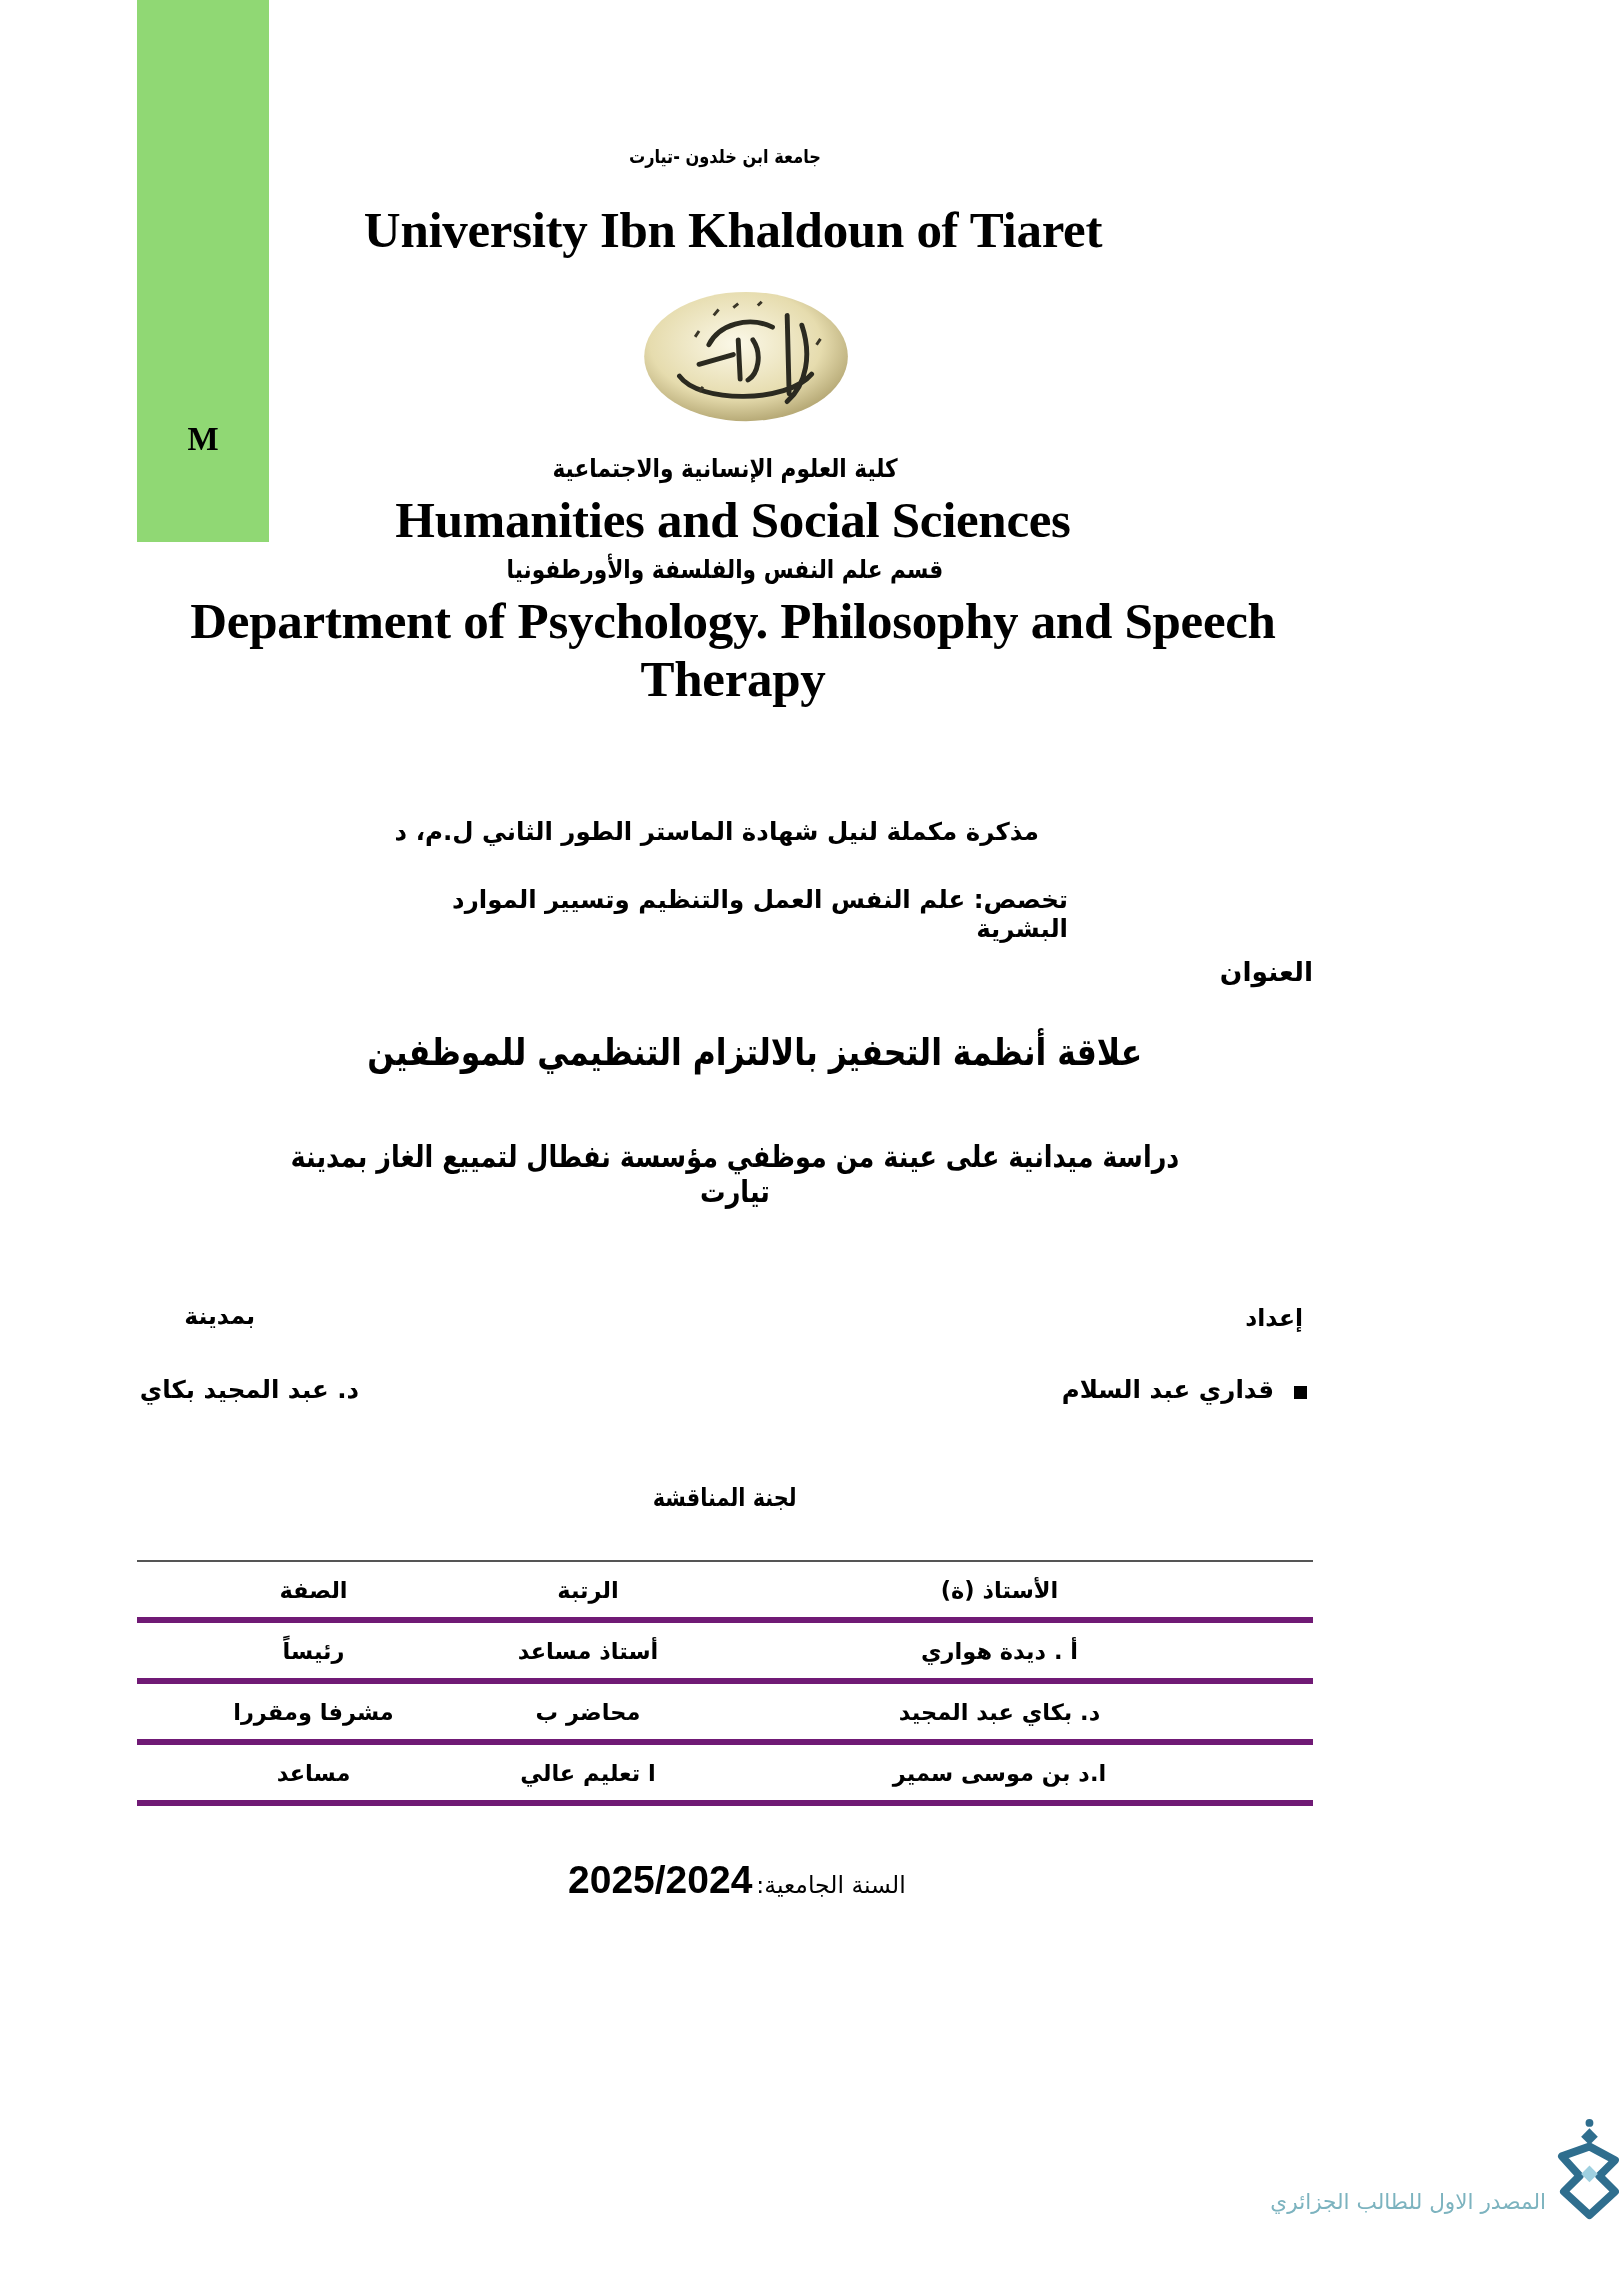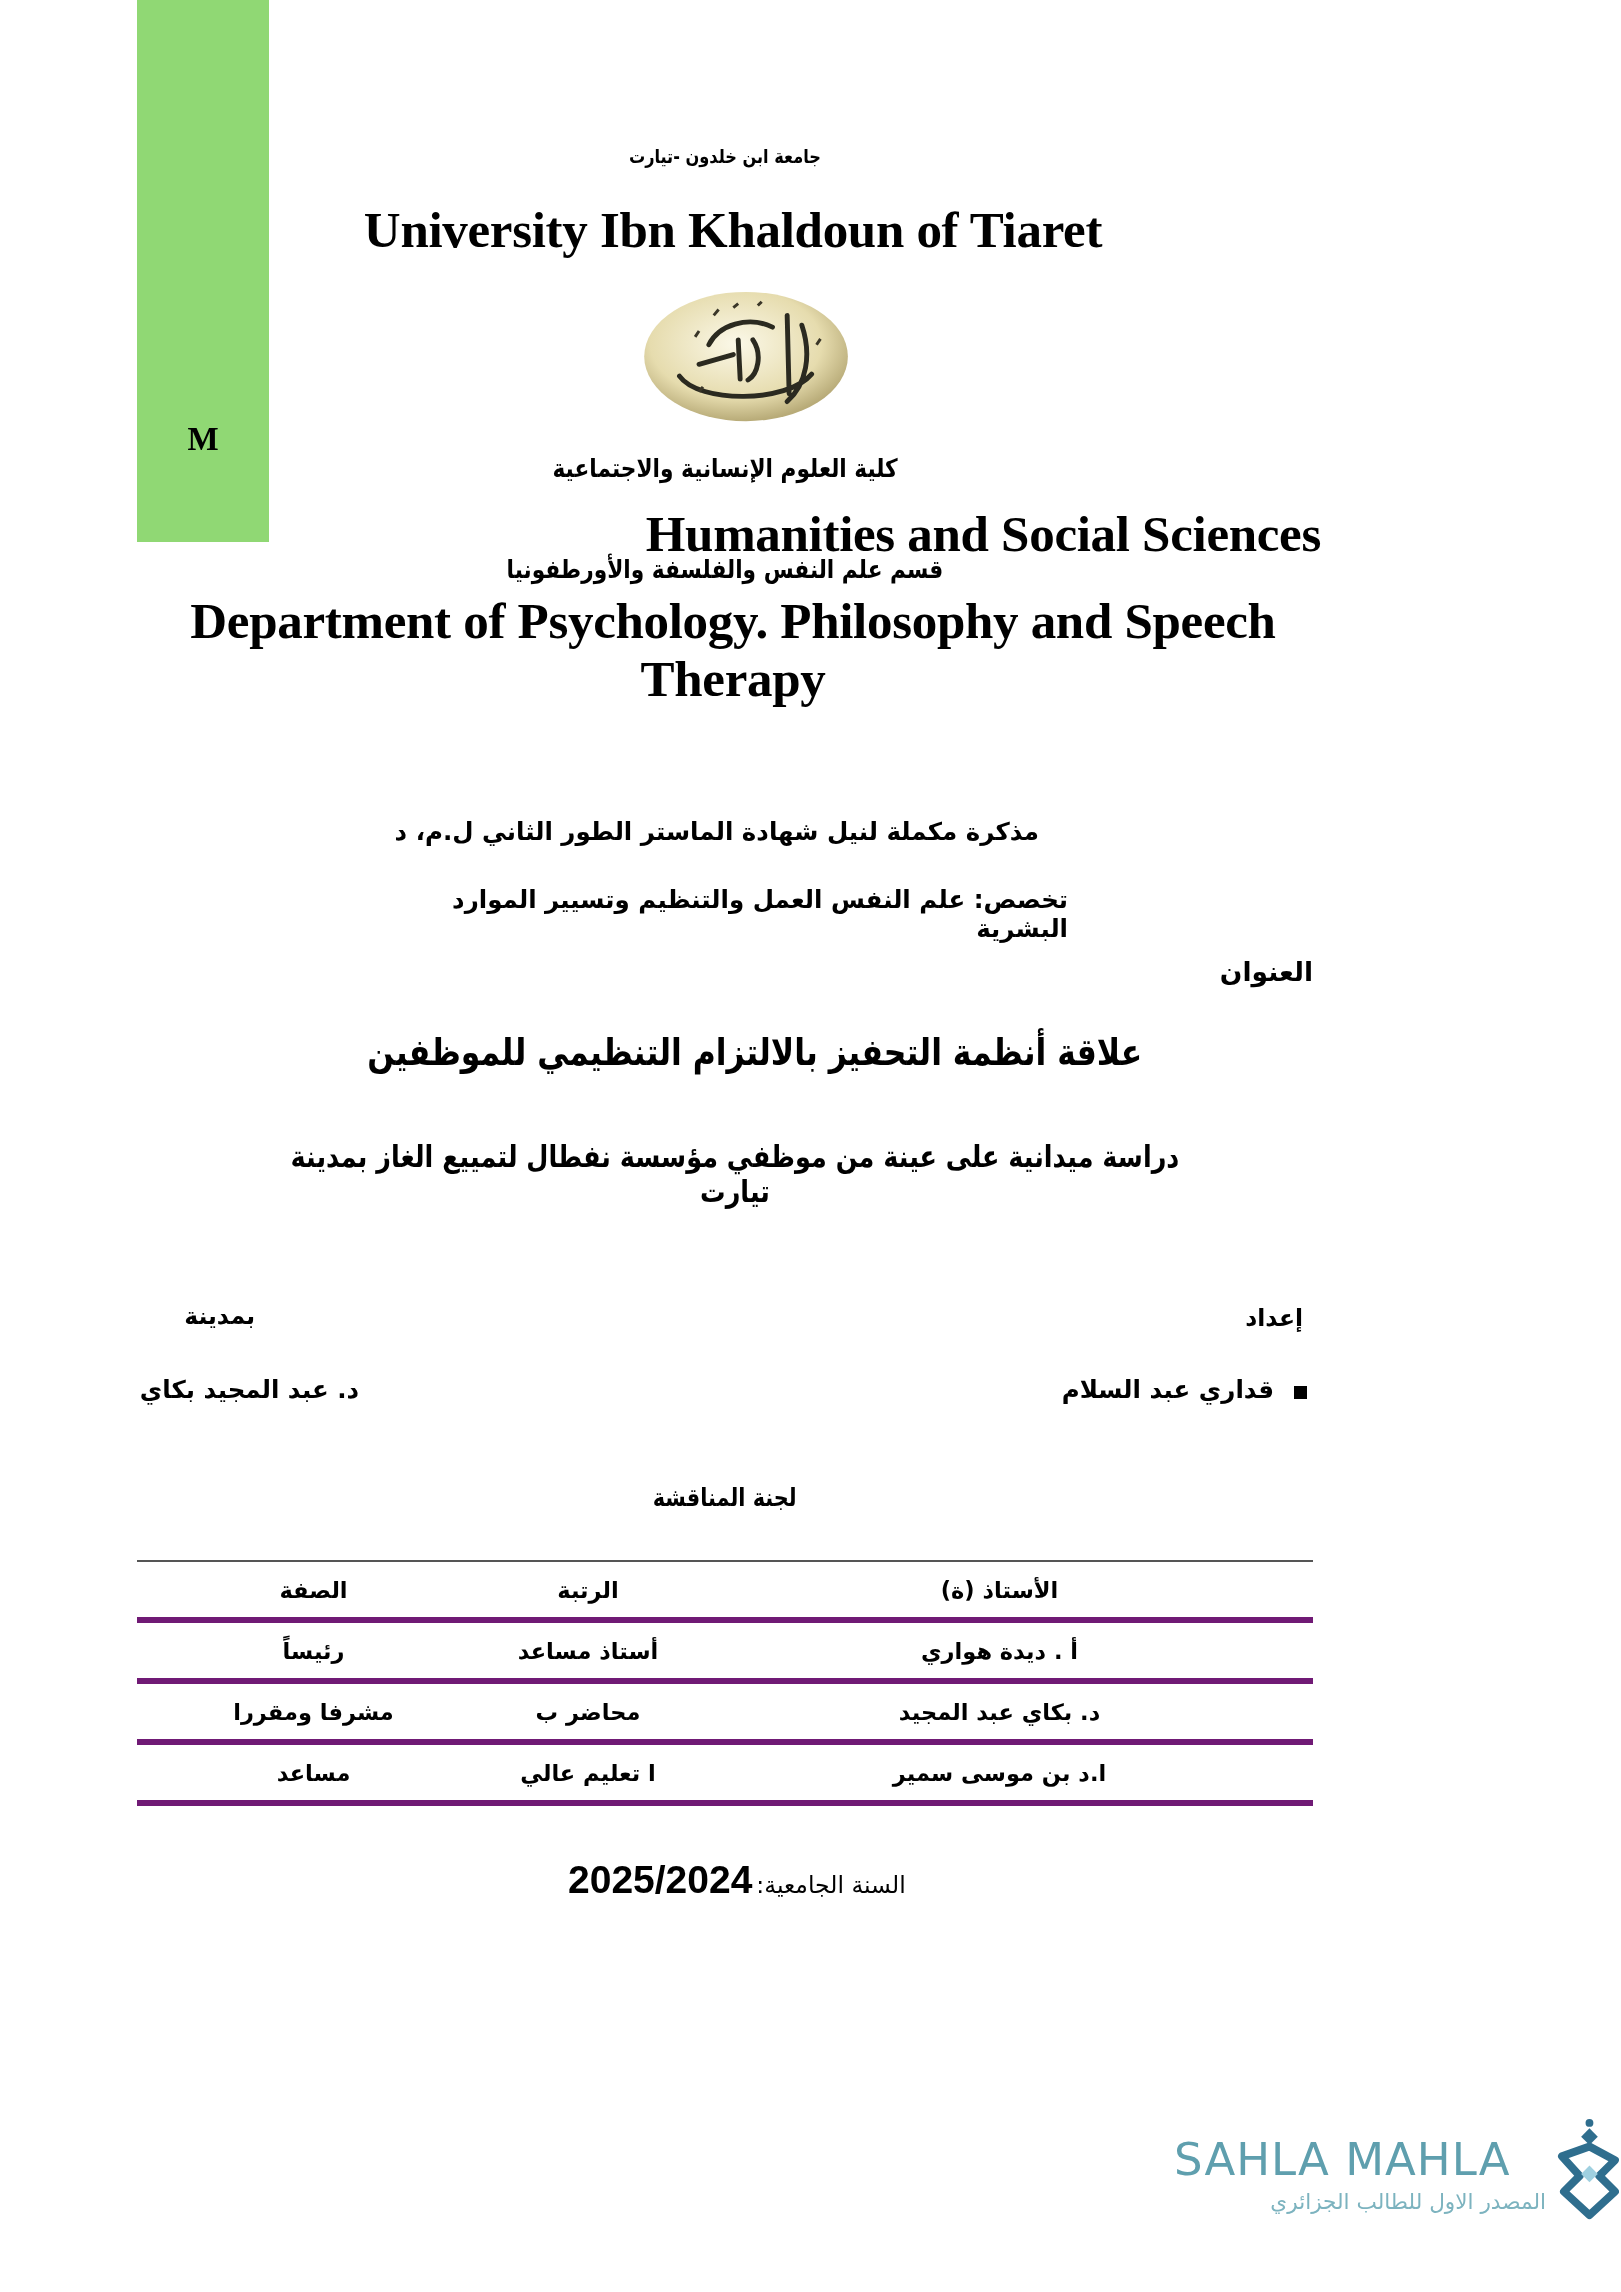--- a/index.html
+++ b/index.html
@@ -102,21 +102,21 @@
     </defs>
     <ellipse cx="108" cy="72" rx="104" ry="66" fill="url(#lg)"></ellipse>
     <path d="M40 92 C60 120 150 120 175 90 M70 60 C80 40 110 30 135 42 M150 30 L152 110 M165 40 C175 70 170 100 150 118 M60 80 L95 70 M100 55 L102 95 M115 55 C125 70 120 90 110 96" stroke="#2b2a20" stroke-width="5" fill="none" stroke-linecap="round"></path>
     <path d="M75 30 L80 24 M95 22 L100 18 M120 20 L124 16 M56 52 L60 46 M180 60 L184 54 M60 108 L64 103" stroke="#3a3628" stroke-width="3" fill="none"></path>
   </svg>
 </div>
 
 <div class="center-line ar" style="top:453px; font-size:25.5px;">
   <span class="ar-cond">كلية العلوم الإنسانية والاجتماعية</span>
 </div>
-<div class="center-line en-title" style="top:505px;text-align:right;">Humanities and Social Sciences</div>
+<div class="center-line en-title" style="top:491px;">Humanities and Social Sciences</div>
 <div class="center-line ar" style="top:554px; font-size:25.5px;">
   <span class="ar-cond">قسم علم النفس والفلسفة والأورطفونيا</span>
 </div>
 <div class="center-line en-title" style="top:592px;">Department of Psychology. Philosophy and Speech Therapy</div>
 
 <div class="abs ar" style="left:392px; width:647px; top:817px; font-size:24.5px; text-align:right;">مذكرة مكملة لنيل شهادة الماستر الطور الثاني ل.م، د</div>
 <div class="abs ar" style="left:421px; width:647px; top:885px; font-size:24.5px; text-align:right;">تخصص: علم النفس العمل والتنظيم وتسيير الموارد البشرية</div>
 
 <div class="abs ar" style="left:1127px; width:186px; top:956px; font-size:26.5px; text-align:right;">العنوان</div>
 
@@ -162,21 +162,20 @@
   </tr>
 </tbody>
   </table>
 
 <div class="abs" style="left:568px; top:1858px; width:412px; direction:ltr; white-space:nowrap;">
   <span style="font-family:Liberation Sans, sans-serif; font-weight:bold; font-size:39px;">2025/2024</span>
   <span style="font-family:'DejaVu Sans',sans-serif; font-size:23.5px; direction:rtl; unicode-bidi:embed;">السنة الجامعية:</span>
 </div>
 
 <div class="abs watermark">
-  <div class="wm-text">SAHLA MAHLA</div>
   <div class="wm-sub">المصدر الاول للطالب الجزائري</div>
   <svg style="position:absolute; left:382px; top:9.8px;" width="63" height="106" viewBox="0 0 64 108">
     <circle cx="34" cy="6" r="4" fill="#2f6e8e"></circle>
     <rect x="28" y="14" width="12" height="12" transform="rotate(45 34 20)" fill="#2f6e8e"></rect>
     <path d="M6 40 L34 30 L60 44 L44 60 L60 76 L34 100 L8 76 L24 60 Z" fill="none" stroke="#2f6e8e" stroke-width="8" stroke-linejoin="round"></path>
     <rect x="28" y="52" width="12" height="12" transform="rotate(45 34 58)" fill="#9fd0e0"></rect>
   </svg>
 </div>
 
 

